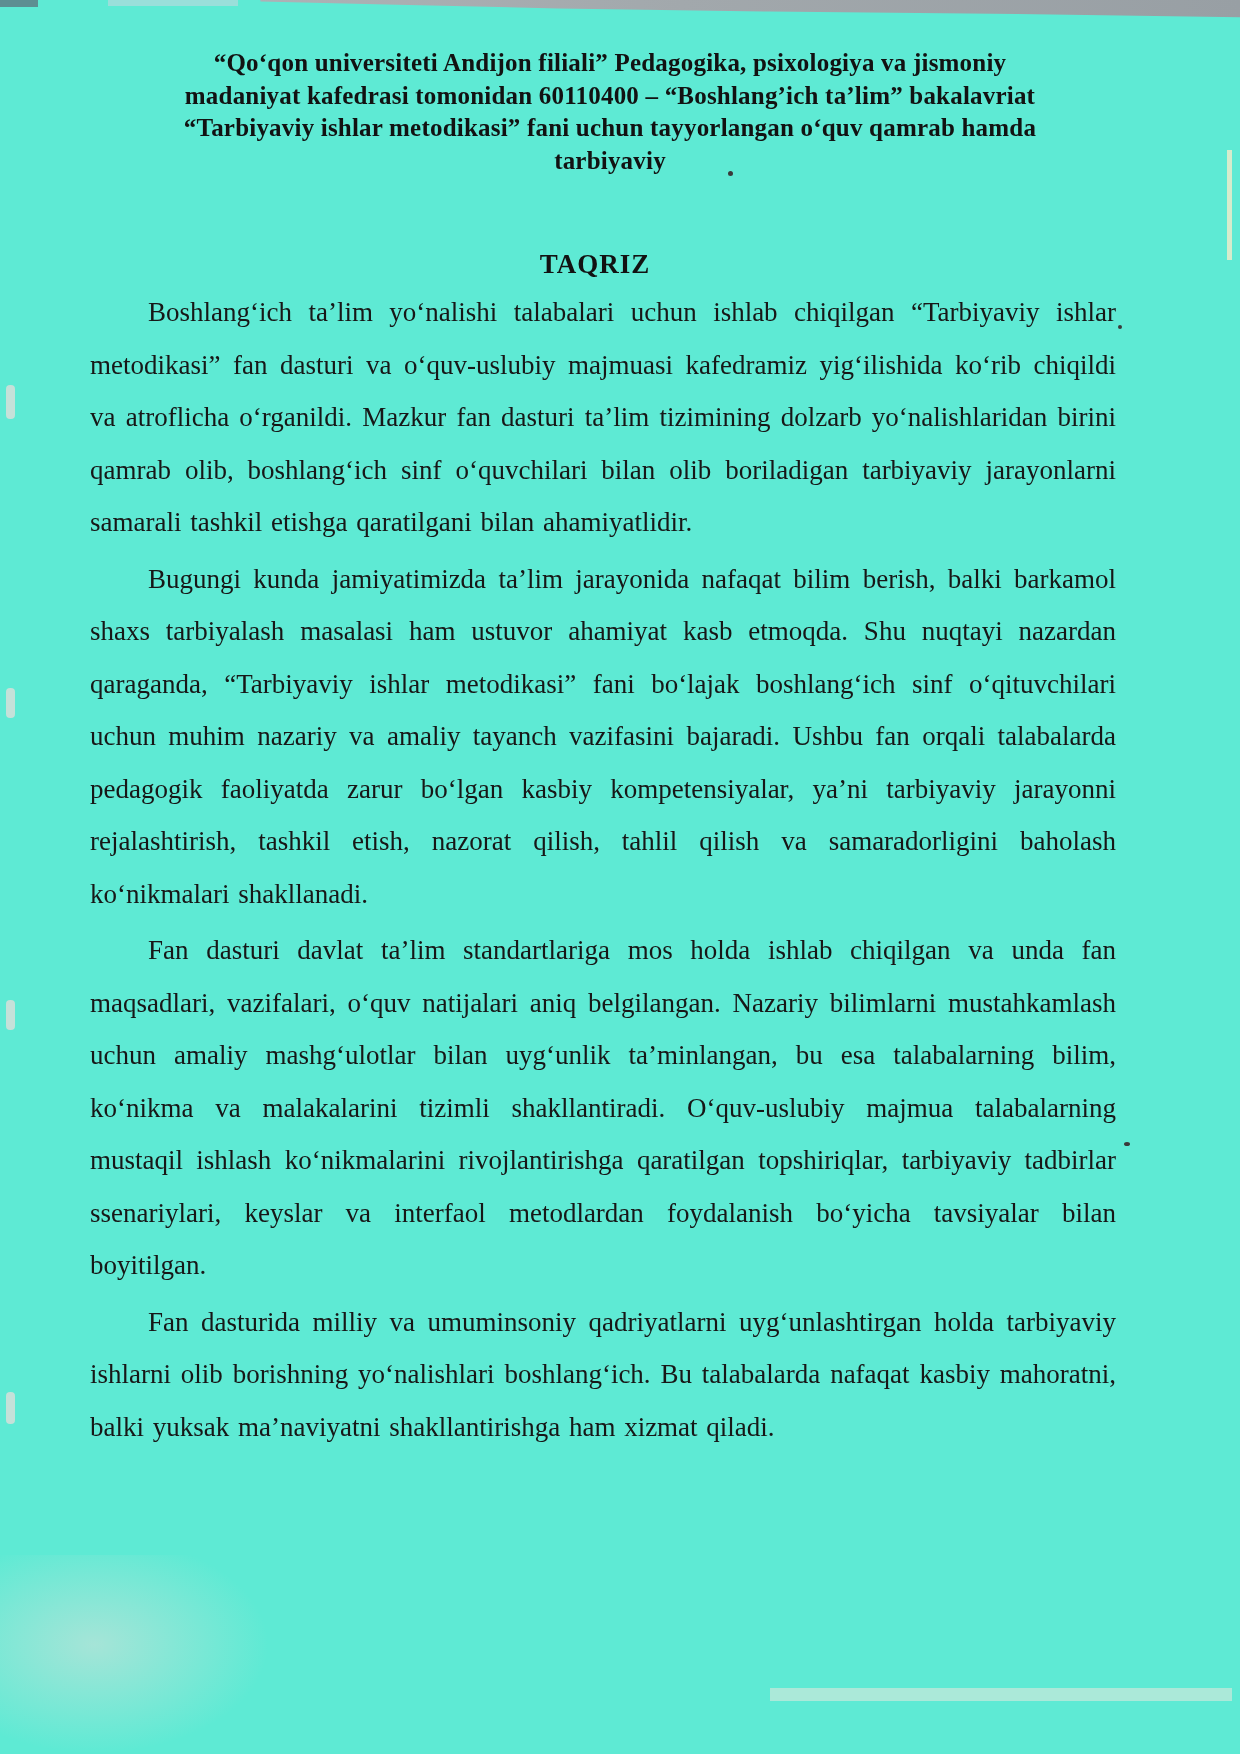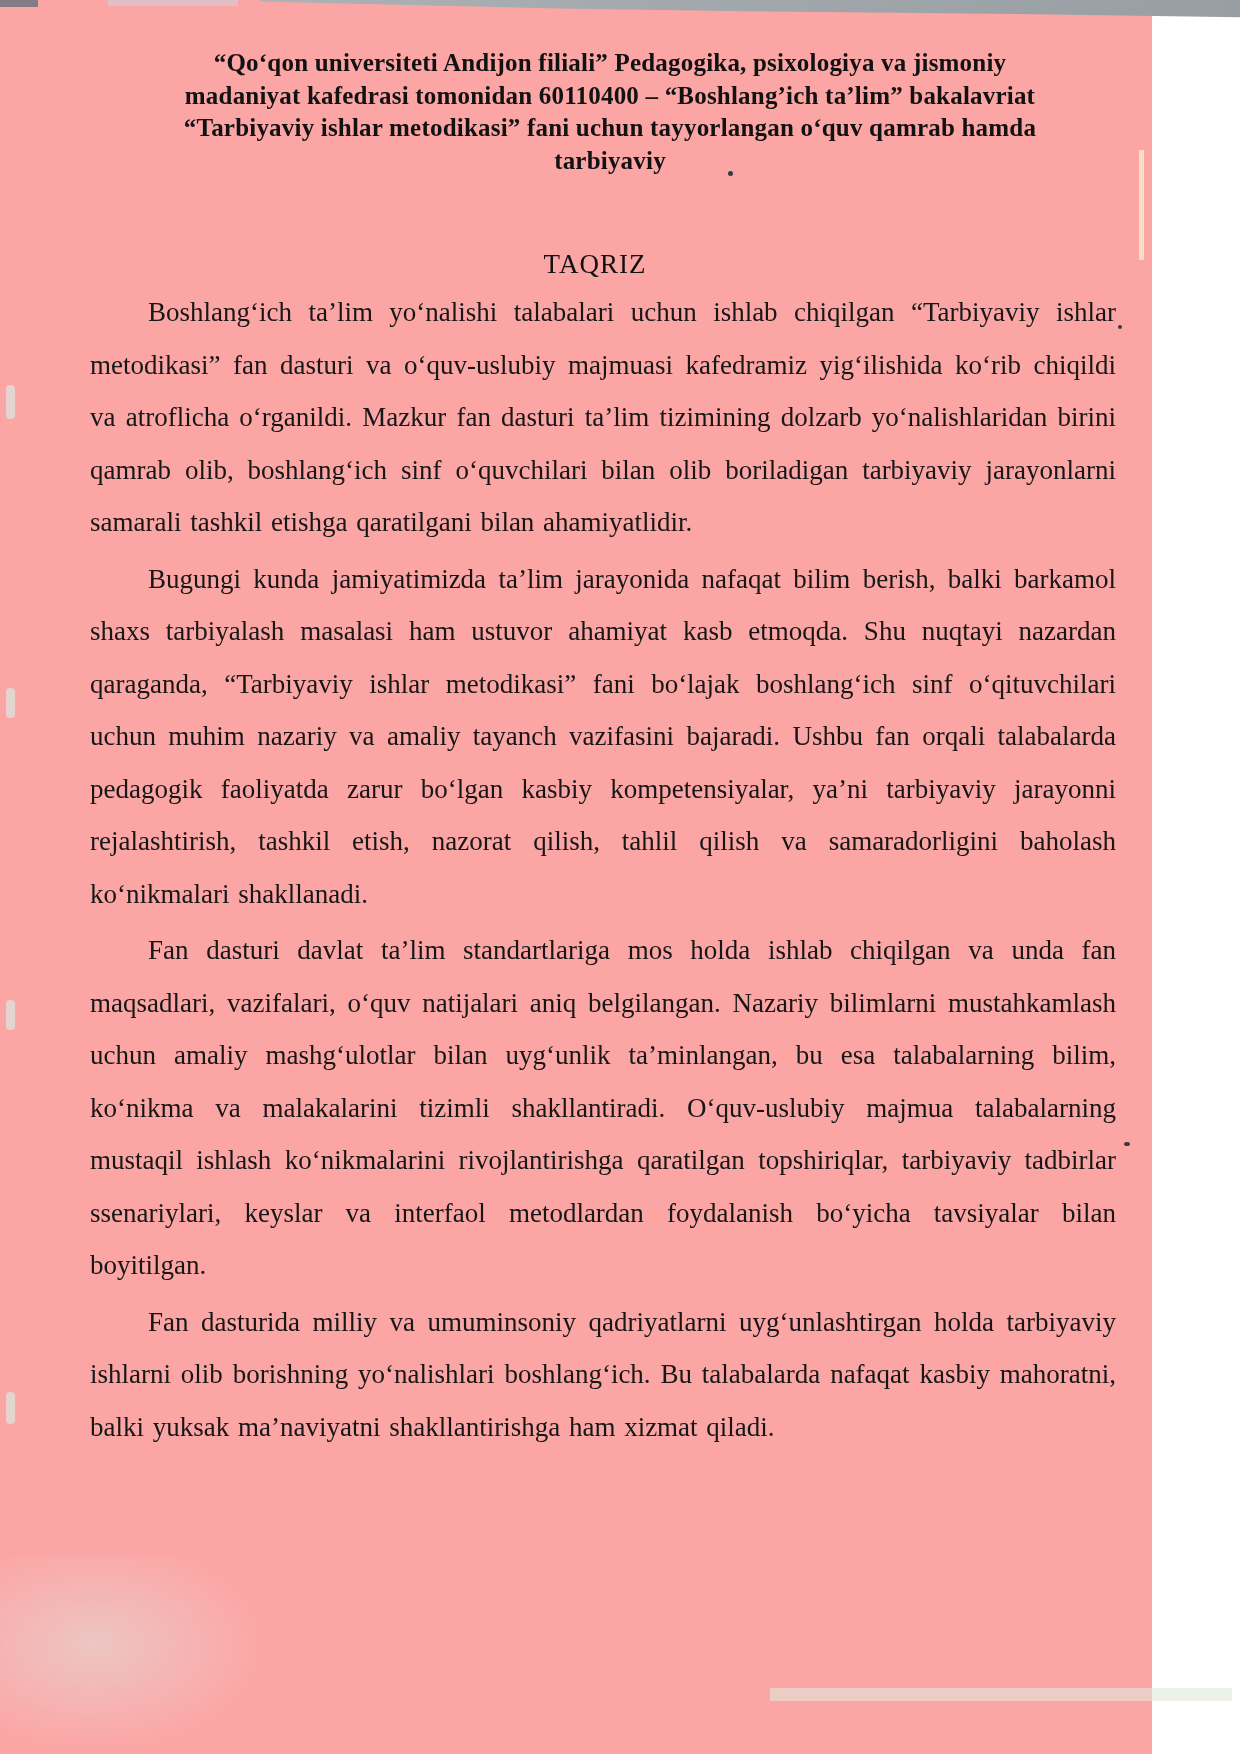--- a/index.html
+++ b/index.html
@@ -6,23 +6,23 @@
     margin: 0;
     padding: 0;
     width: 1240px;
     height: 1754px;
     overflow: hidden;
     background: #ffffff;
   }
   .page {
     position: absolute;
     inset: 0;
-    width: 1152px;
+    width: 1240px;
     height: 1754px;
-    background: #fca5a5;
+    background: #5eead4;
     font-family: "Liberation Serif", "DejaVu Serif", serif;
     color: #161616;
   }
 
   
   .scan-band-top {
     position: absolute;
     top: 0; left: 0;
     width: 1240px; height: 24px;
     background: linear-gradient(to right, #b3b8bb 0%, #a2a8ac 55%, #989fa4 100%);
@@ -91,21 +91,21 @@
     line-height: 32.5px;
     letter-spacing: 0.2px;
     color: #121212;
   }
   .section-heading {
     position: absolute;
     top: 249px;
     left: 0;
     width: 1190px;
     text-align: center;
-    font-weight: normal;
+    font-weight: bold;
     font-size: 27px;
     letter-spacing: 1px;
     color: #121212;
   }
   .body-text {
     position: absolute;
     top: 282px;
     left: 86px;
     width: 1034px;
   }

